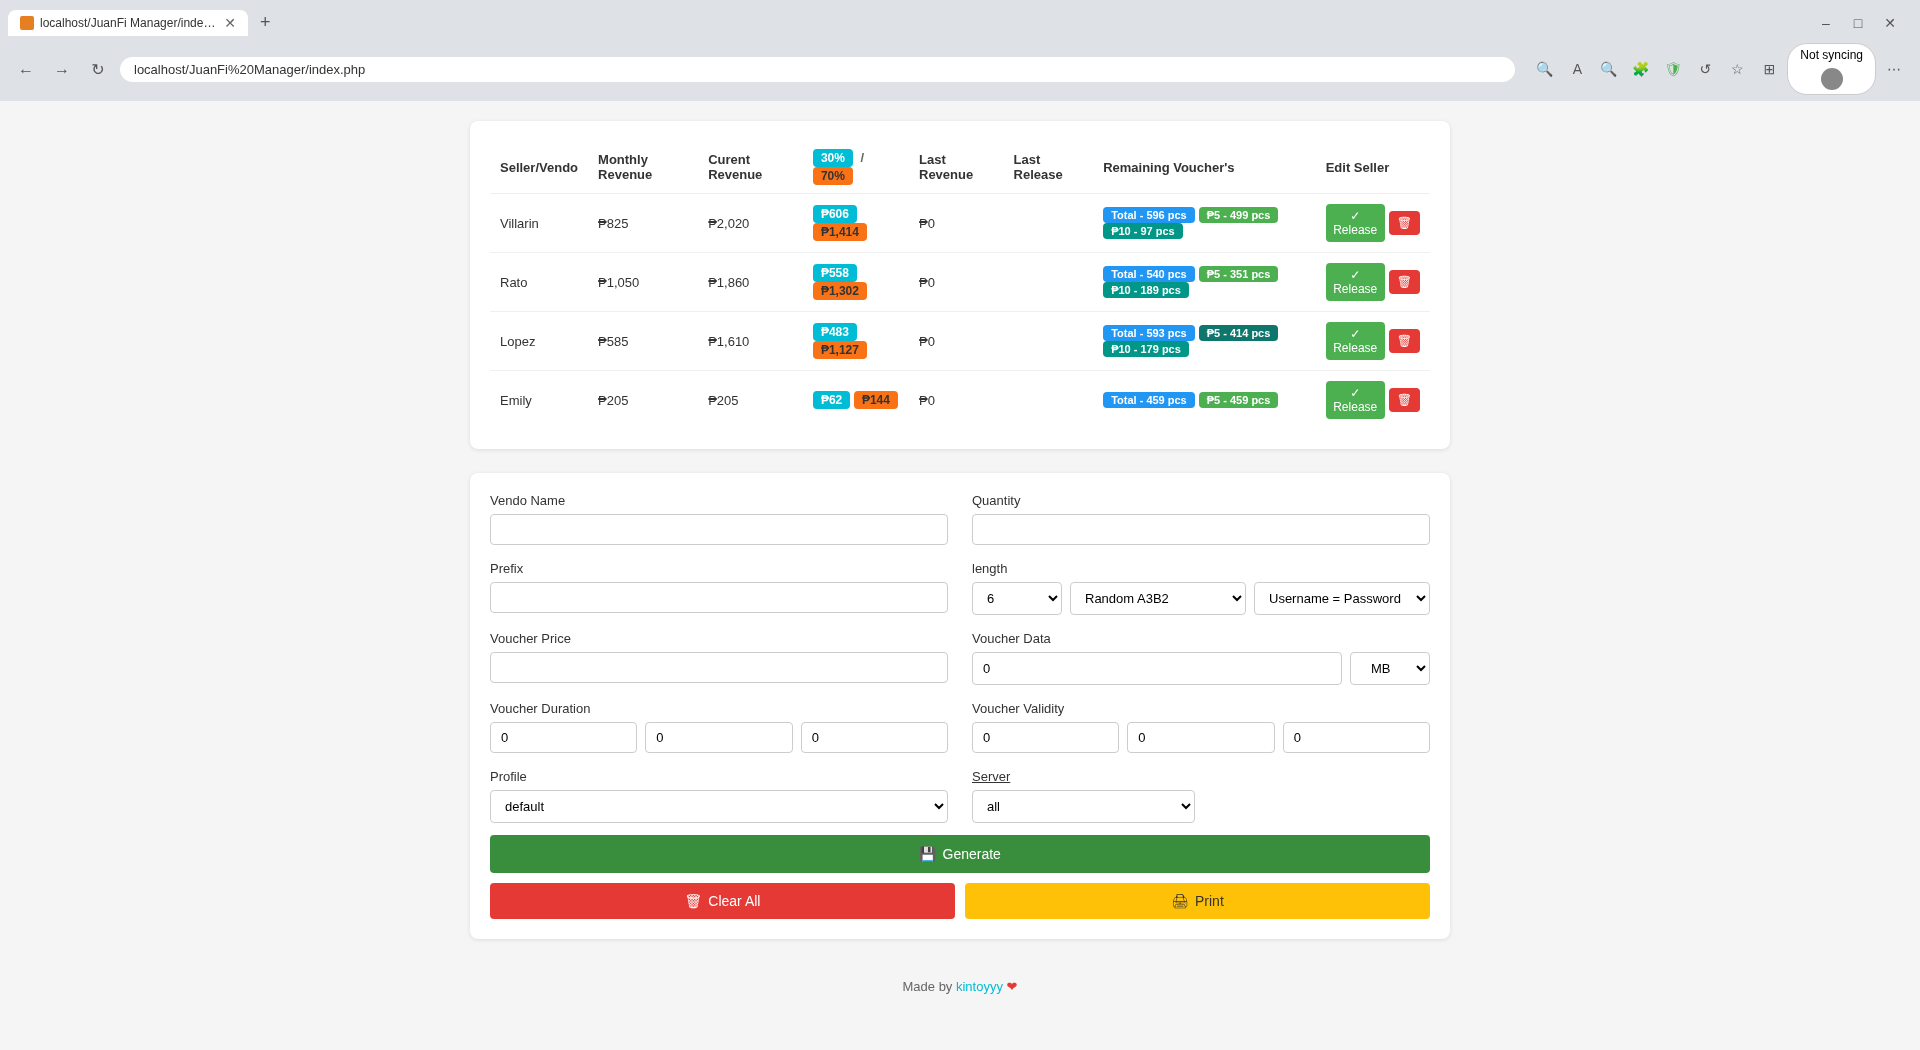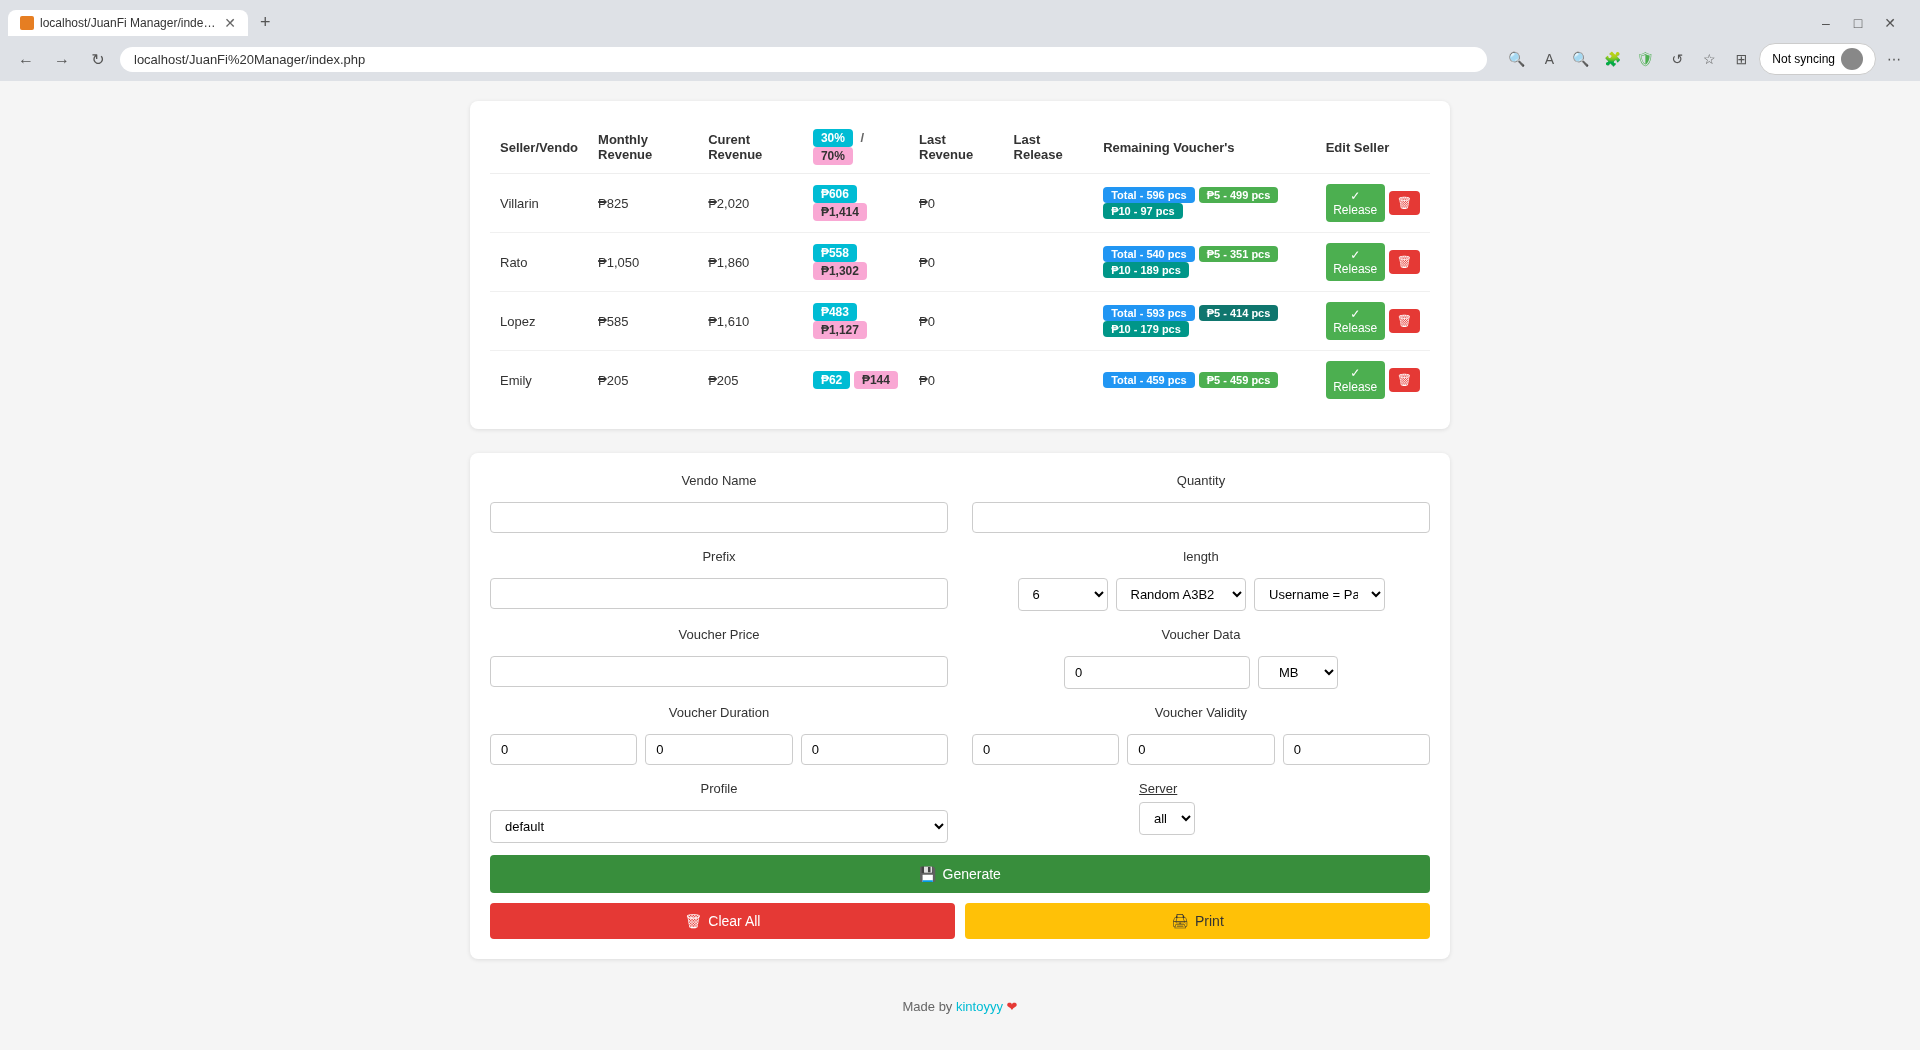--- a/index.html
+++ b/index.html
@@ -14,47 +14,47 @@
     .tab-close { cursor: pointer; color: #666; font-size: 14px; line-height: 1; }
     .tab-new { background: transparent; border: none; font-size: 18px; color: #555; cursor: pointer; padding: 4px 8px; }
     .window-controls { margin-left: auto; display: flex; gap: 4px; padding-right: 8px; }
     .win-btn { width: 28px; height: 28px; background: transparent; border: none; cursor: pointer; border-radius: 4px; font-size: 14px; color: #555; display: flex; align-items: center; justify-content: center; }
 
     .address-bar { background: #dee1e6; padding: 6px 12px; display: flex; align-items: center; gap: 8px; }
     .nav-btn { background: transparent; border: none; cursor: pointer; width: 28px; height: 28px; display: flex; align-items: center; justify-content: center; border-radius: 50%; color: #555; font-size: 16px; }
     .address-input { flex: 1; background: #fff; border: none; border-radius: 20px; padding: 5px 14px; font-size: 13px; color: #333; outline: none; }
     .toolbar-icons { display: flex; gap: 4px; align-items: center; margin-left: 8px; }
     .toolbar-icon { width: 28px; height: 28px; display: flex; align-items: center; justify-content: center; cursor: pointer; border-radius: 4px; color: #555; font-size: 14px; }
-    .sync-btn { background: #fff; border: 1px solid #ccc; border-radius: 20px; padding: 4px 12px; font-size: 12px; cursor: pointer; display: flex; align-items: center; gap: 6px; }
+    .sync-btn { background: #fff; border: 1px solid #ccc; border-radius: 20px; padding: 4px 12px; font-size: 12px; cursor: pointer; display: flex; align-items: center; gap: 6px; flex-direction: column; }
     .avatar { width: 22px; height: 22px; border-radius: 50%; background: #888; }
 
     
     .page-content { background: #f5f5f5; min-height: calc(1050px - 80px); padding: 20px 0; }
     .card { background: #fff; border-radius: 8px; box-shadow: 0 1px 4px rgba(0,0,0,0.1); margin: 0 auto 24px; max-width: 980px; padding: 20px; }
 
     
     table { width: 100%; border-collapse: collapse; }
     thead th { font-weight: 600; color: #333; padding: 8px 10px; text-align: left; border-bottom: 1px solid #eee; font-size: 13px; }
     tbody td { padding: 10px 10px; border-bottom: 1px solid #f0f0f0; vertical-align: middle; font-size: 13px; color: #333; }
     tbody tr:last-child td { border-bottom: none; }
 
     .pct-badge { display: inline-block; border-radius: 4px; padding: 2px 8px; font-size: 12px; font-weight: 600; color: #fff; }
     .pct-cyan { background: #00bcd4; }
-    .pct-yellow { background: #f9a8d4; color: #333; }
+    .pct-yellow { background: #f97316; color: #333; }
     .pct-divider { margin: 0 4px; color: #666; }
 
     .tag-badge { display: inline-block; border-radius: 4px; padding: 2px 8px; font-size: 11px; font-weight: 600; color: #fff; margin-right: 4px; }
 
     .release-btn { background: #4caf50; color: #fff; border: none; border-radius: 4px; padding: 5px 3px; cursor: pointer; font-size: 12px; display: inline-flex; align-items: center; gap: 4px; }
     .delete-btn { background: #e53935; color: #fff; border: none; border-radius: 4px; padding: 5px 8px; cursor: pointer; font-size: 12px; margin-left: 4px; }
     .edit-cell { display: flex; align-items: center; }
 
     
     .form-grid { display: grid; grid-template-columns: 1fr 1fr; gap: 16px 24px; }
-    .form-group { display: flex; flex-direction: column; gap: 14px; align-items: center; }
+    .form-group { display: flex; flex-direction: column; gap: 6px; }
     .form-group label { font-size: 13px; font-weight: 500; color: #333; }
     .form-control { border: 1px solid #ccc; border-radius: 4px; padding: 7px 10px; font-size: 13px; outline: none; width: 100%; }
 
     .form-row { display: flex; gap: 8px; }
     .form-row .form-control { flex: 1; }
 
     select.form-control { background: #fff; cursor: pointer; }
 
     .generate-btn { width: 100%; background: #388e3c; color: #fff; border: none; border-radius: 4px; padding: 11px; font-size: 14px; cursor: pointer; margin-top: 12px; display: flex; align-items: center; justify-content: center; gap: 6px; }
 

